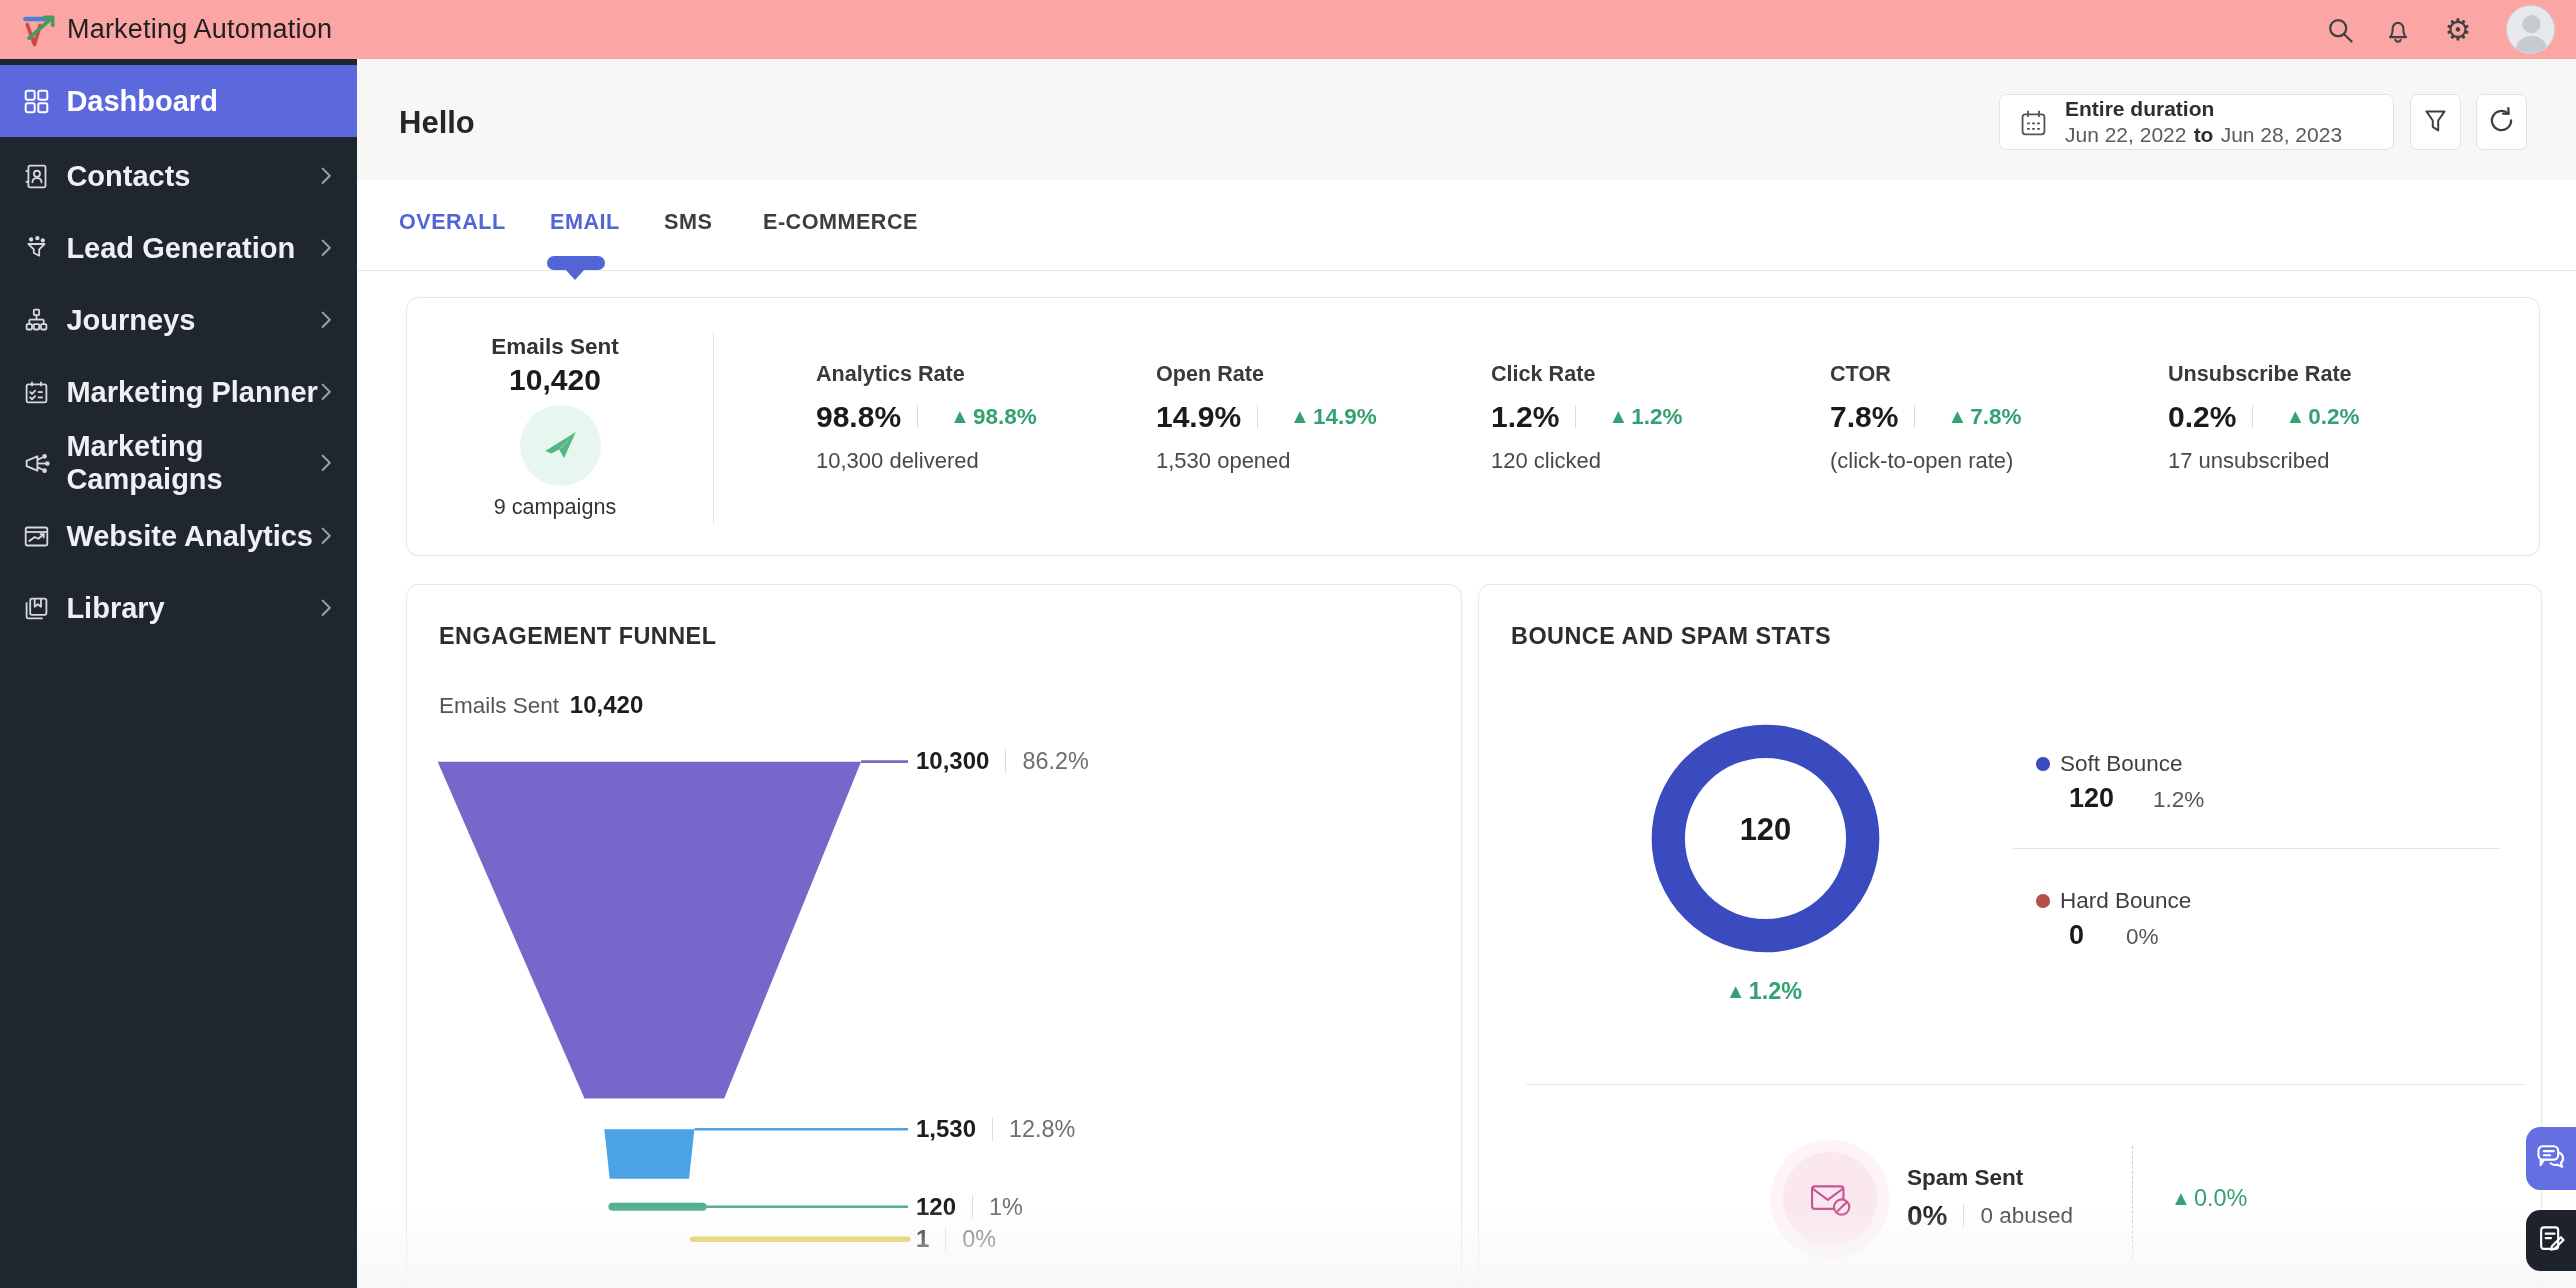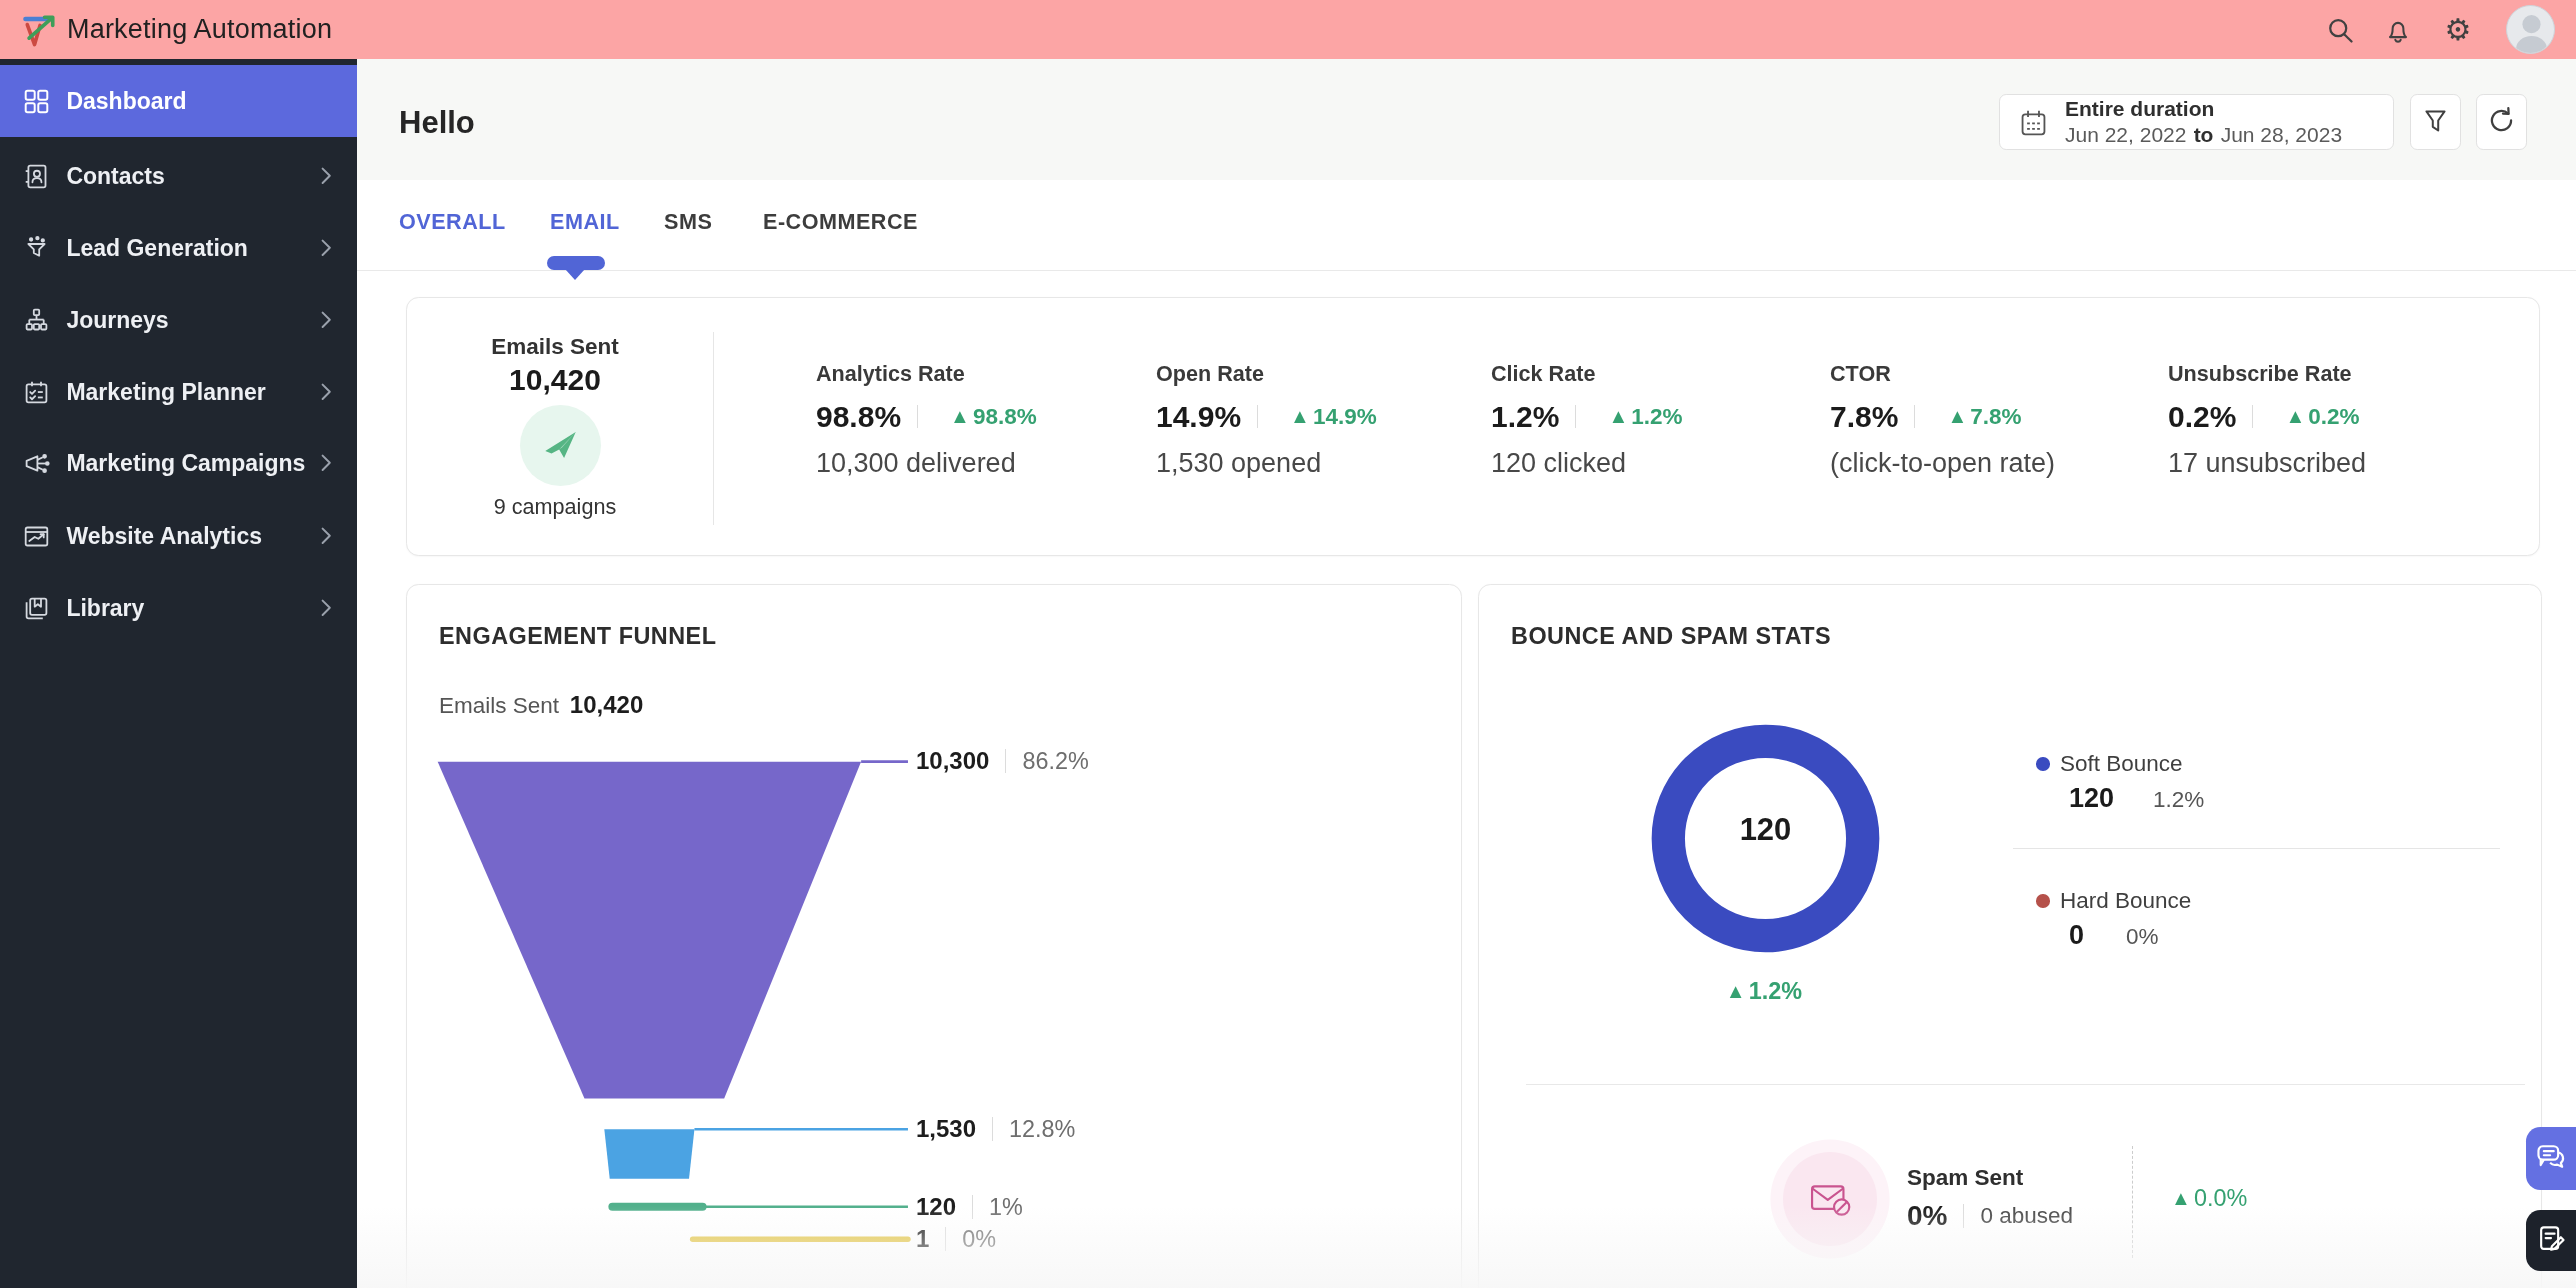--- a/index.html
+++ b/index.html
@@ -10,21 +10,21 @@
   
   .topbar{left:0;top:0;width:2576px;height:59px;background:#fca5a5;}
   .app-title{left:67px;top:13.5px;font-size:27px;color:#212121;font-weight:500;letter-spacing:0.2px;}
   .topbar-icon{top:12.6px;width:34px;height:34px;display:flex;align-items:center;justify-content:center;cursor:pointer;}
   .gear-glyph{font-family:"DejaVu Sans",sans-serif;font-size:30px;color:#414141;line-height:32px;}
   .avatar{left:2506px;top:5.4px;width:49px;height:49px;border-radius:50%;background:#e7e9ec;border:0.9px solid #cfd3d9;overflow:hidden;}
 
   
   .sidebar{left:0;top:59px;width:357px;height:1229px;background:#20262f;}
   .side-item{left:0;width:357px;height:50px;display:flex;align-items:center;cursor:pointer;}
-  .side-item .lbl{margin-left:16px;font-size:23px;color:#eef0f4;font-weight:600;}
+  .side-item .lbl{margin-left:16px;font-size:29px;color:#eef0f4;font-weight:600;}
   .side-item .ic{margin-left:23.4px;width:27px;height:27px;flex:0 0 27px;}
   .side-item .chev{position:absolute;right:23.4px;width:14.4px;height:21.6px;}
   .side-item.active{background:#5c69dd;height:72px;}
   .side-item.active .lbl{color:#fff;font-weight:700;}
 
   
   .header-band{left:357px;top:59px;width:2219px;height:121px;background:#f7f8f6;}
   .hello{left:399px;top:105px;font-size:31px;font-weight:700;color:#262626;}
   .date-box{left:1999px;top:94px;width:395px;height:56px;background:#fff;border:0.9px solid #e1e1e1;border-radius:7.2px;display:flex;align-items:center;cursor:pointer;}
   .date-box .cal{margin-left:18px;width:31px;height:31px;}
@@ -49,21 +49,21 @@
   .es-label{left:76px;top:36px;width:144px;text-align:center;font-size:22.5px;font-weight:700;color:#333;}
   .es-value{left:76px;top:65px;width:144px;text-align:center;font-size:30px;font-weight:800;color:#1b1b1b;}
   .es-circle{left:113px;top:107px;width:81px;height:81px;border-radius:50%;background:#e7f6ee;display:flex;align-items:center;justify-content:center;}
   .es-campaigns{left:58px;top:196px;width:180px;text-align:center;font-size:21.6px;color:#333;}
   .sum-divider{left:306px;top:34px;width:0.9px;height:193px;background:#e6e6e6;}
   .metric{top:63px;width:324px;}
   .m-label{font-size:21.6px;font-weight:700;color:#3a3a3a;}
   .m-row{margin-top:12.6px;display:flex;align-items:center;}
   .m-value{font-size:30px;font-weight:800;color:#1b1b1b;}
   .m-delta{font-size:22.5px;font-weight:700;color:#35a171;margin-left:20px;}
-  .m-sub{margin-top:14.4px;font-size:27px;color:#484848;}
+  .m-sub{margin-top:14.4px;font-size:22px;color:#484848;}
   .tri{display:inline-block;font-size:15.3px;transform:translateY(-2.7px);margin-right:7.2px;font-family:"DejaVu Sans",sans-serif;}
   .vsep{display:inline-block;width:0;border-left:1.8px solid #dcdcdc;height:23.4px;margin:0 16px;vertical-align:-3.6px;}
 
   
   .funnel-card{left:406px;top:584px;width:1056px;height:811px;}
   .card-title{left:32px;top:38px;font-size:23.4px;font-weight:700;letter-spacing:0.5px;color:#2d2d2d;}
   .f-sub{left:32px;top:106px;font-size:22.5px;color:#555;}
   .f-sub b{font-size:24px;color:#1d1d1d;font-weight:800;margin-left:10.8px;}
   .f-label{height:32px;display:flex;align-items:center;}
   .f-val{font-size:24px;font-weight:800;color:#1d1d1d;}

